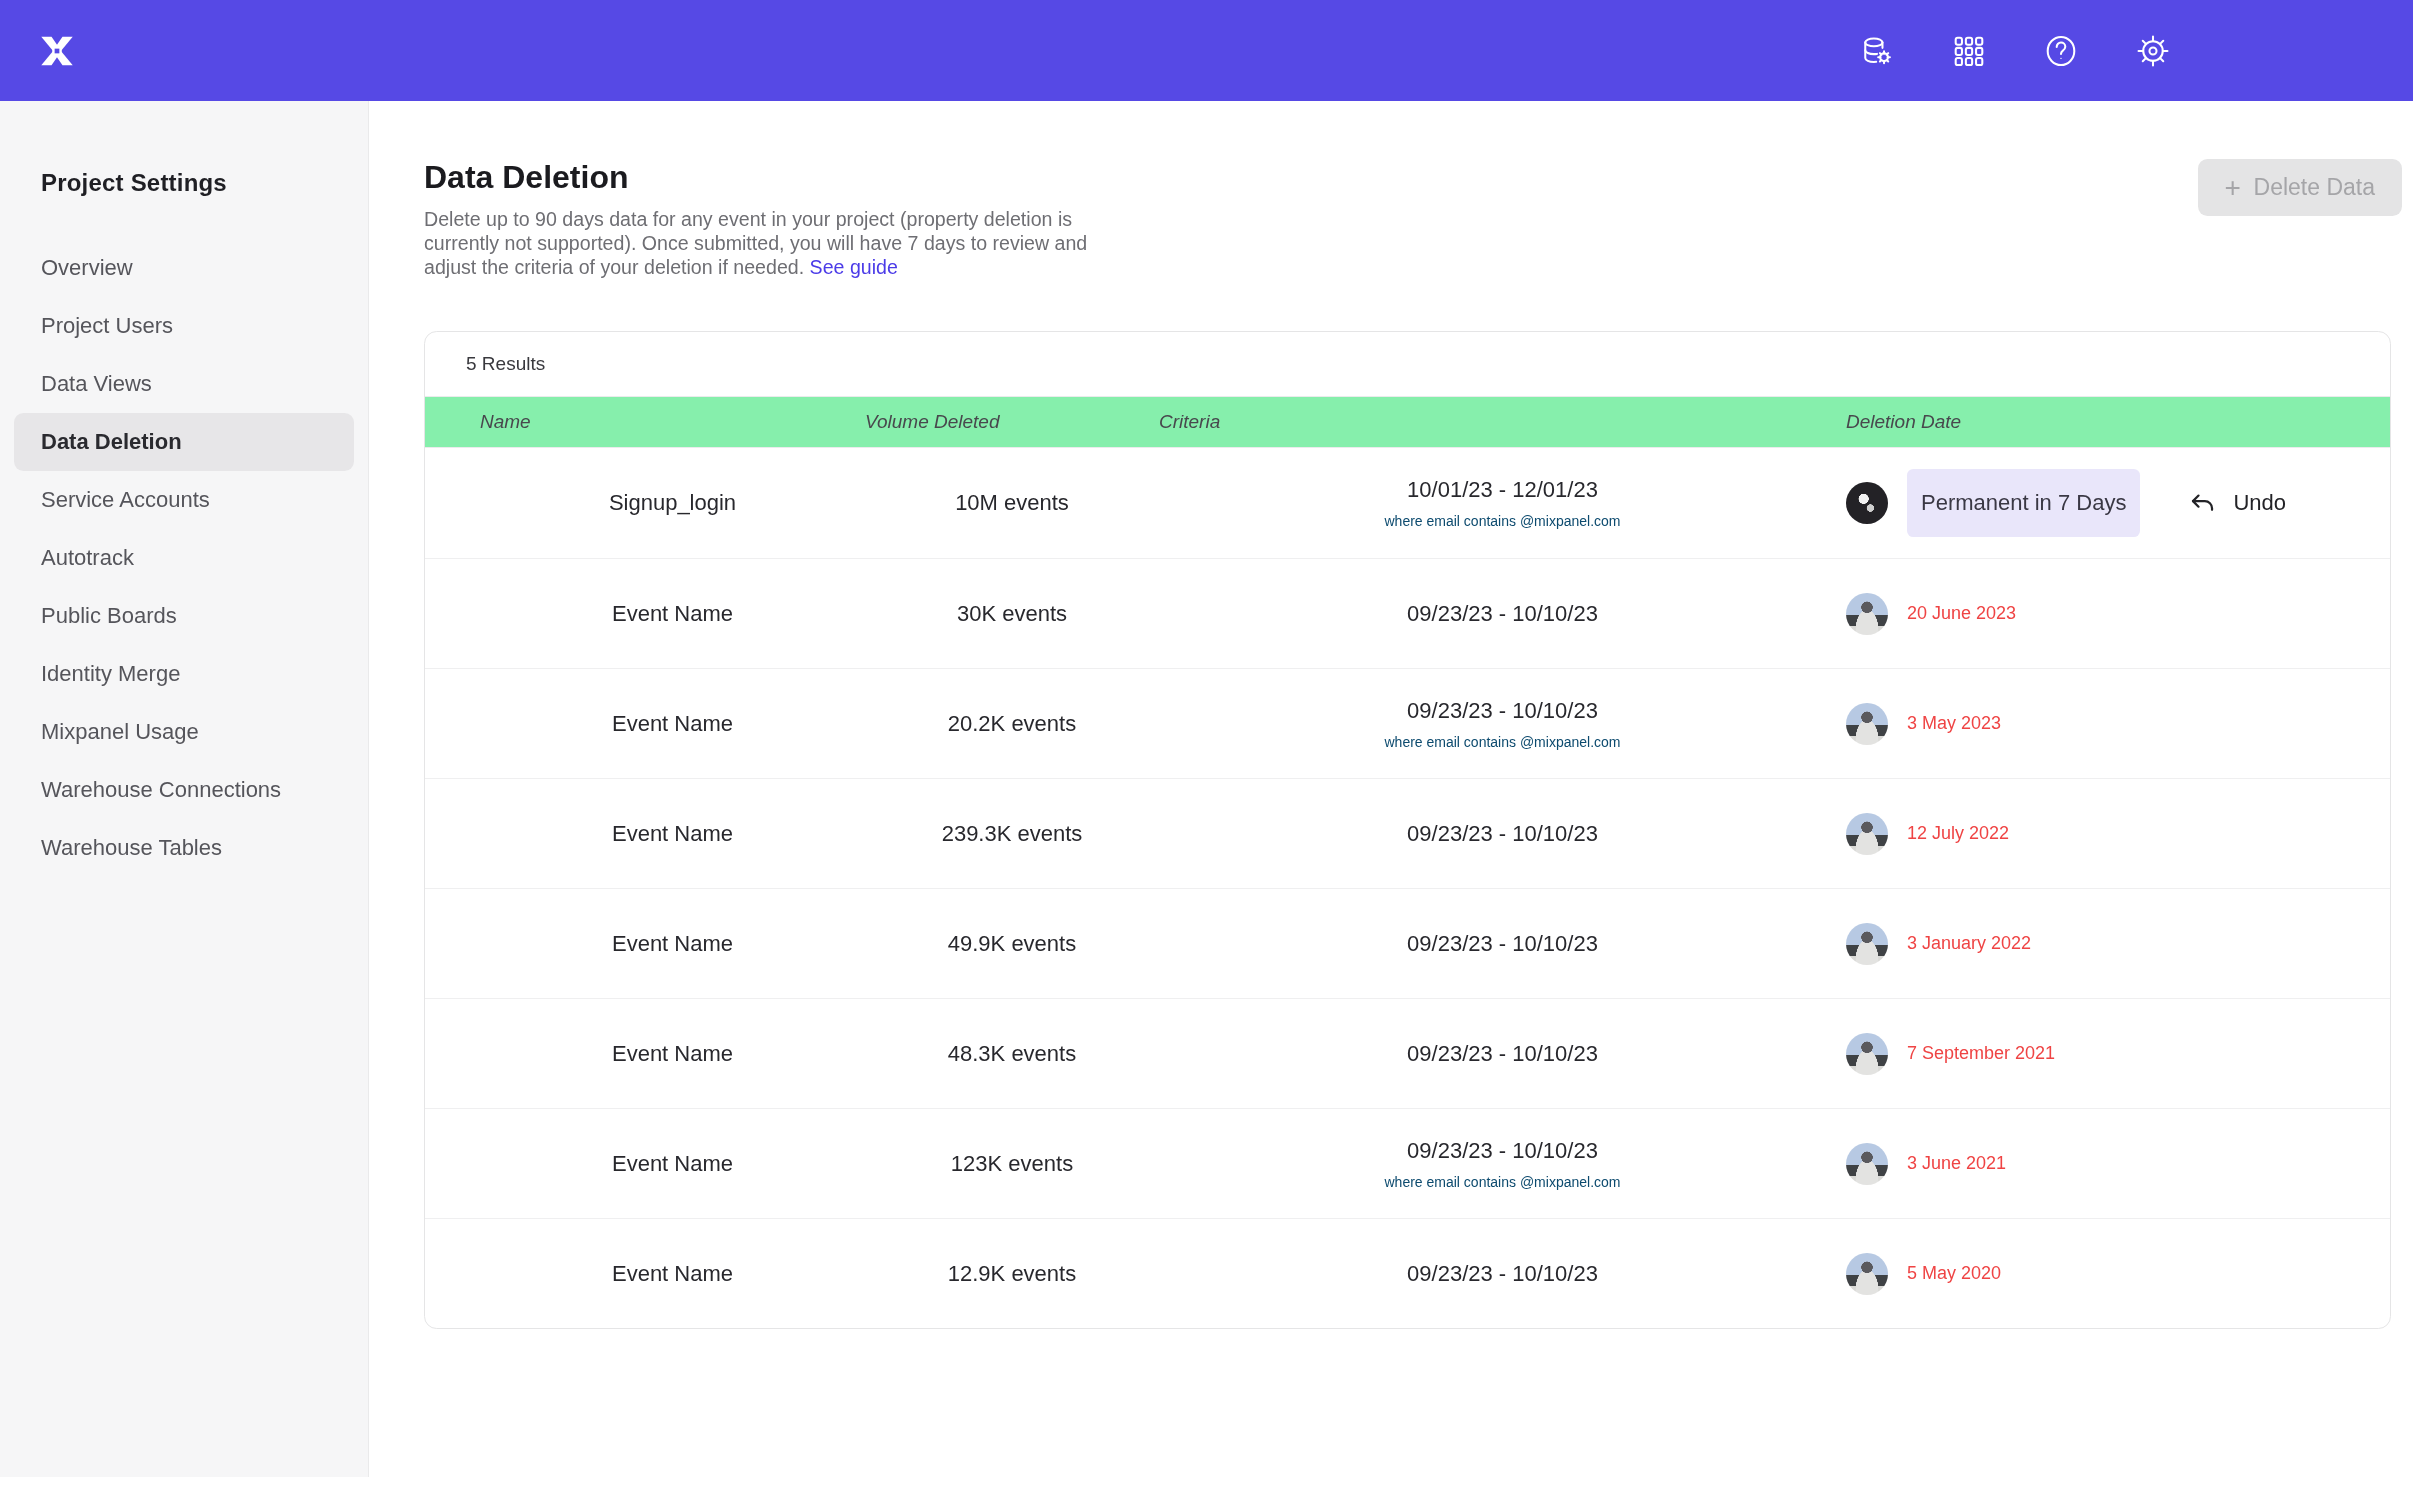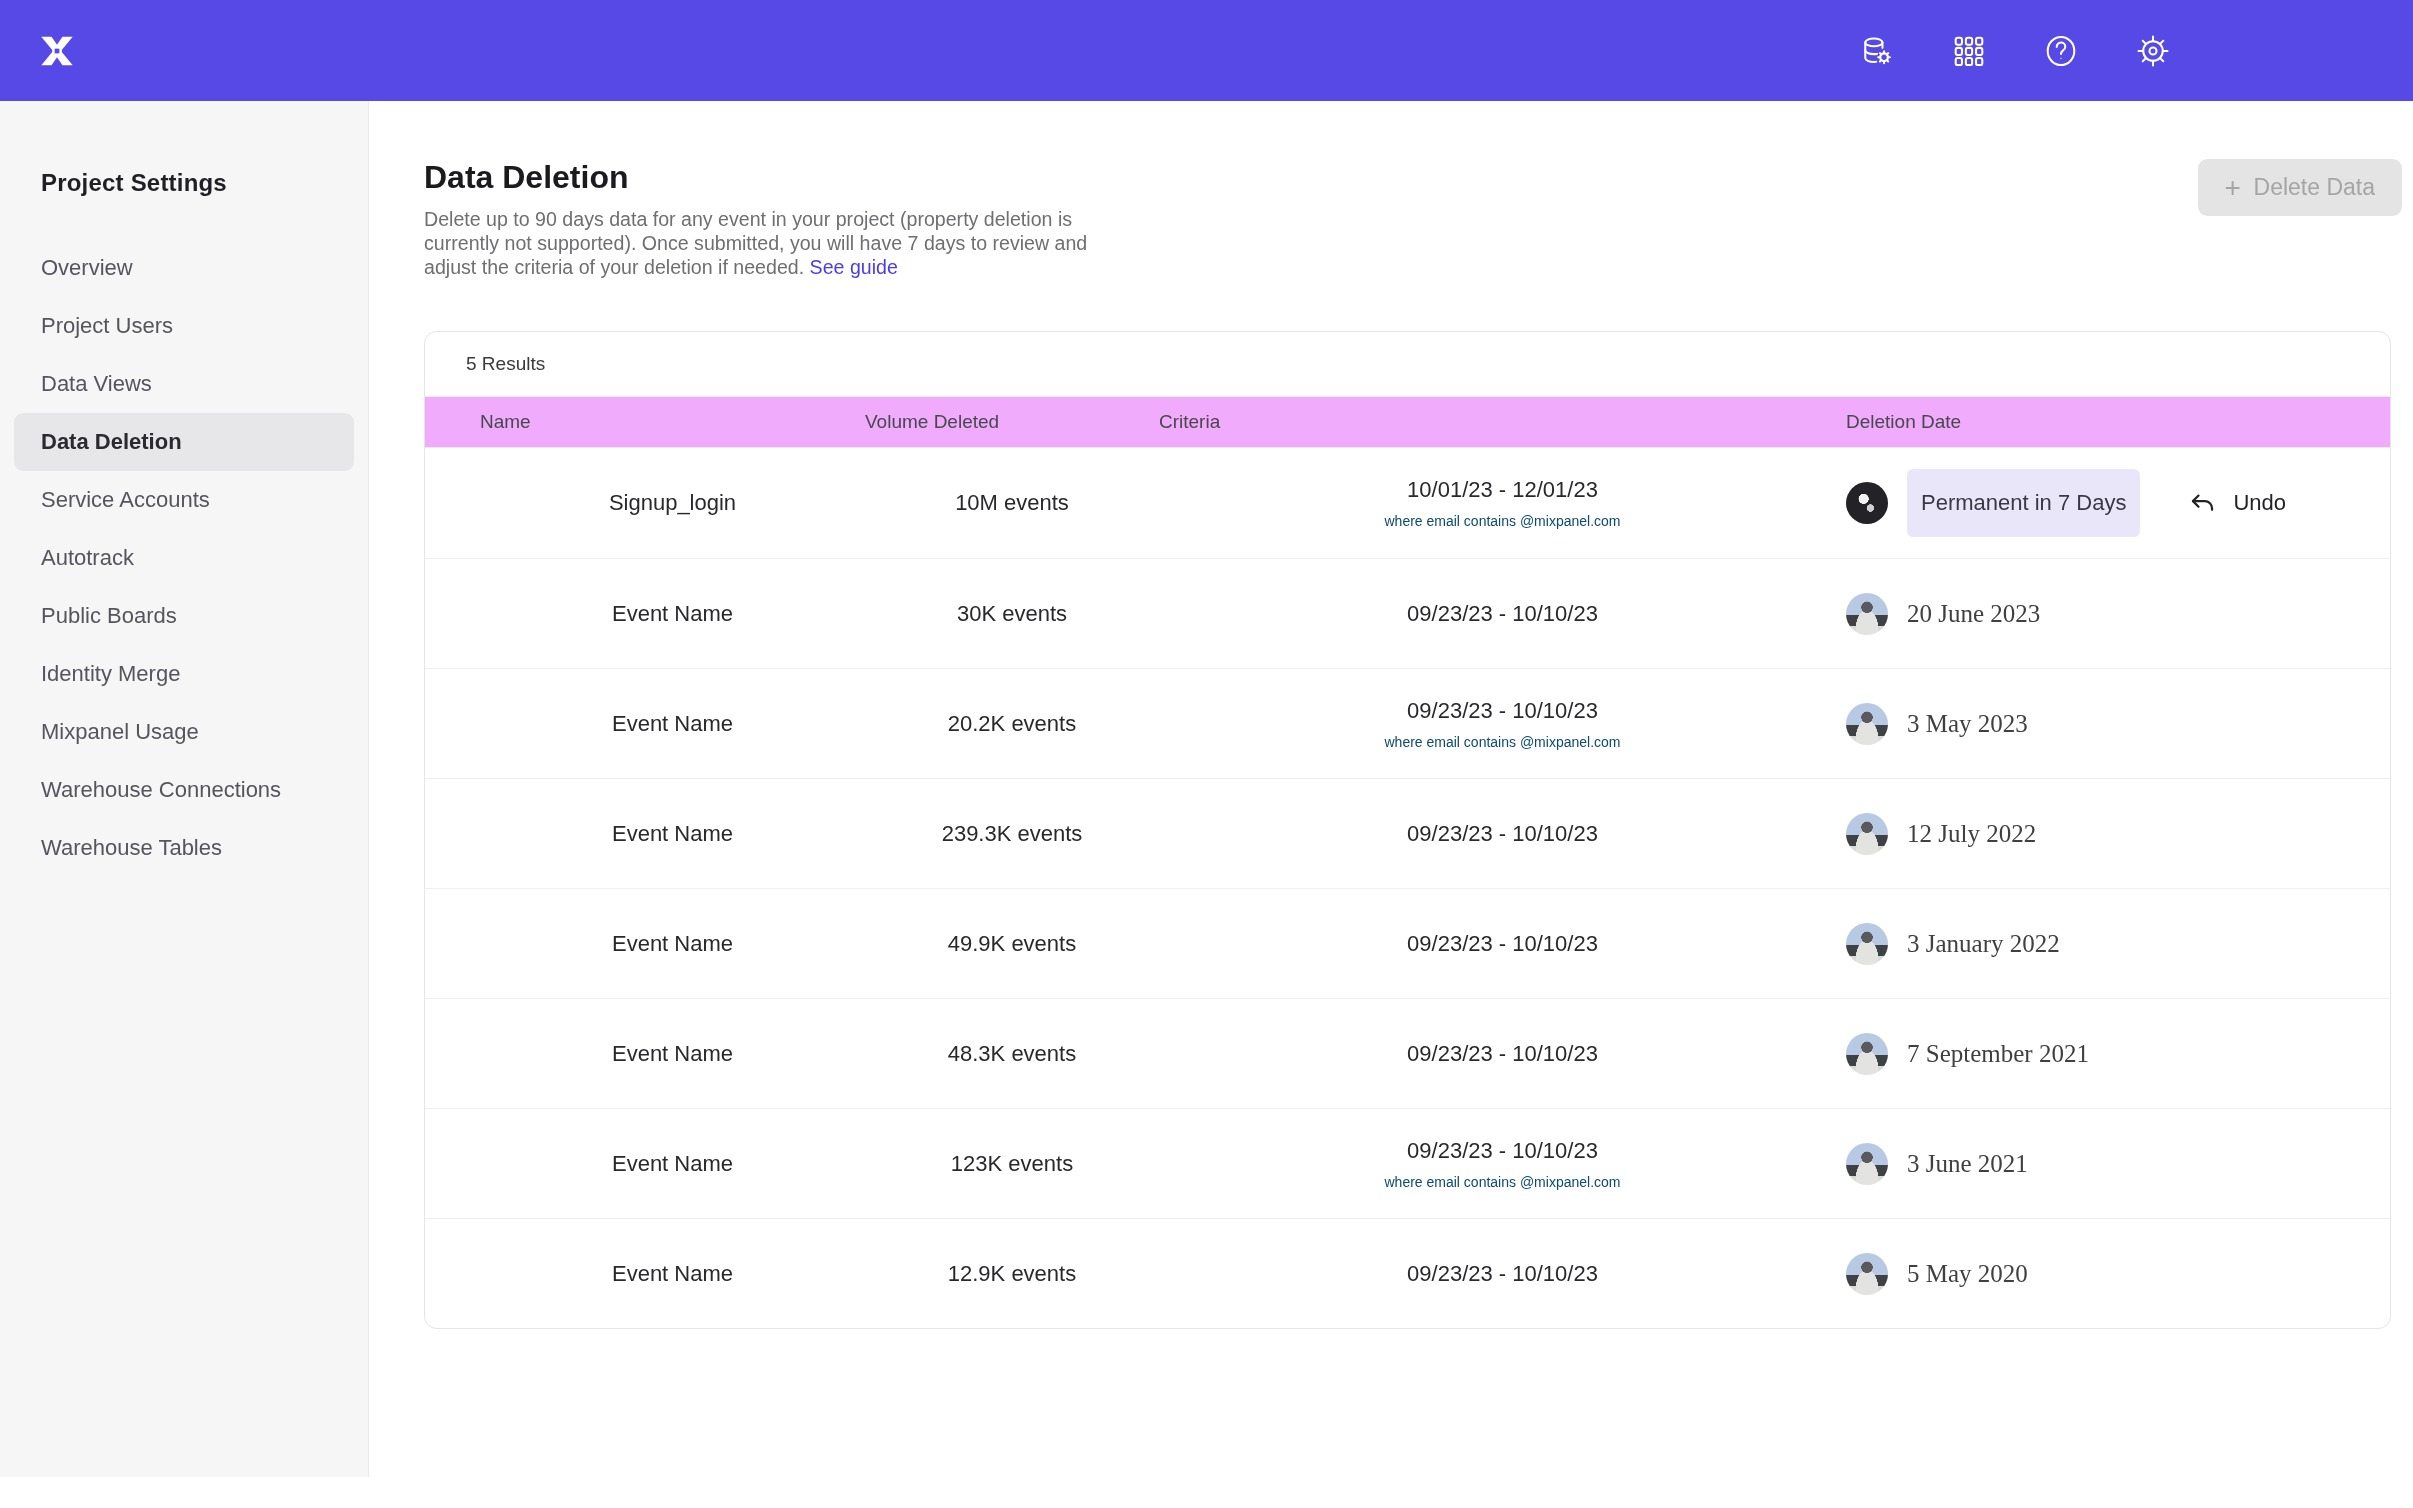--- a/index.html
+++ b/index.html
@@ -32,37 +32,37 @@
   .page-desc { margin-top:11px; width:695px; font-size:19.6px; line-height:24px; color:#6e6e73; }
   .see-guide { color:#4b3be8; text-decoration:none; cursor:pointer; }
   .delete-btn { margin-left:auto; margin-top:0; height:57px; padding:0 27px; background:#e4e4e5; color:#a5a5a8;
     border:none; border-radius:9.4px; font-size:23px; font-family:inherit; display:flex; align-items:center; gap:12.6px; cursor:default; }
   .plus-glyph { font-size:28px; line-height:28px; font-weight:400; }
 
   
   .card { margin-top:52px; width:1967px; border:1.6px solid #e5e5e6; border-radius:12.6px; background:#fff; overflow:hidden; }
   .results-bar { height:64px; display:flex; align-items:center; padding-left:41px; font-size:19px; color:#39393e; }
   .grid-cols { display:grid; grid-template-columns:385px 294px 687px 1fr; padding-left:55px; }
-  .col-header { height:52px; background:#f0abfc; border-top:1.6px solid #ebebec; border-bottom:1.6px solid #ebebec; align-items:center; }
+  .col-header { height:52px; background:#86efac; border-top:1.6px solid #ebebec; border-bottom:1.6px solid #ebebec; align-items:center;font-style:italic; }
   .col-header div { font-size:19px; color:#48484d; }
   .trow { height:110px; align-items:center; border-top:1.6px solid #efeff0;text-align:center; }
   .trow:first-of-type { border-top:none; }
   .cell-main { font-size:22px; color:#28282d; }
   .criteria-sub { font-size:14px; color:#0c4a6e; margin-top:10px; }
   .del-cell { display:flex; align-items:center; }
   .avatar { width:42px; height:42px; border-radius:50%; flex-shrink:0; margin-right:19px;
     background:
       radial-gradient(circle at 50% 34%, #5a5a5e 0 16%, rgba(0,0,0,0) 17%),
       radial-gradient(ellipse at 50% 88%, #e3e3e1 0 38%, rgba(0,0,0,0) 39%),
       linear-gradient(#b7c9e3 0 52%, #3f4245 52% 78%, #d9d9d6 78% 100%); }
   .avatar.dark { background:
       radial-gradient(circle at 42% 40%, #f2f2f2 0 14%, rgba(0,0,0,0) 15%),
       radial-gradient(circle at 58% 62%, #cfcfcf 0 10%, rgba(0,0,0,0) 11%),
       #232226; }
-  .date-text { font-size:25px; color:#404040;font-family:Liberation Serif, serif; }
+  .date-text { font-size:18px; color:#ef4444; }
   .pending-badge { background:#e9e6fa; color:#3a3844; font-size:22px; padding:21px 14px; border-radius:6.3px; white-space:nowrap; }
   .undo-group { display:flex; align-items:center; gap:17px; margin-left:49px; cursor:pointer; }
   .undo-group svg { width:27px; height:27px; stroke:#232327; fill:none; stroke-width:2.8; stroke-linecap:round; stroke-linejoin:round; }
   .undo-label { font-size:22px; color:#232327; }
 </style>
 </head>
 <body>
 
 <header class="topbar">
   <div class="logo">

